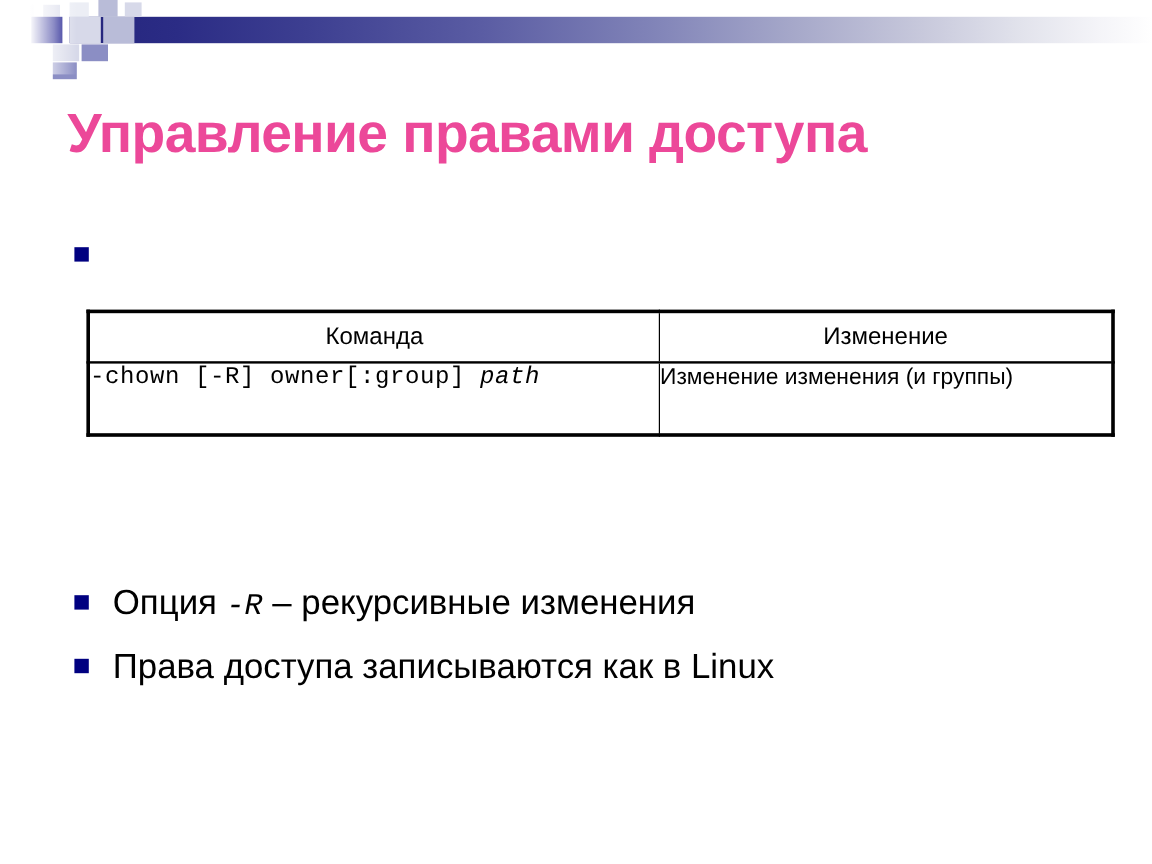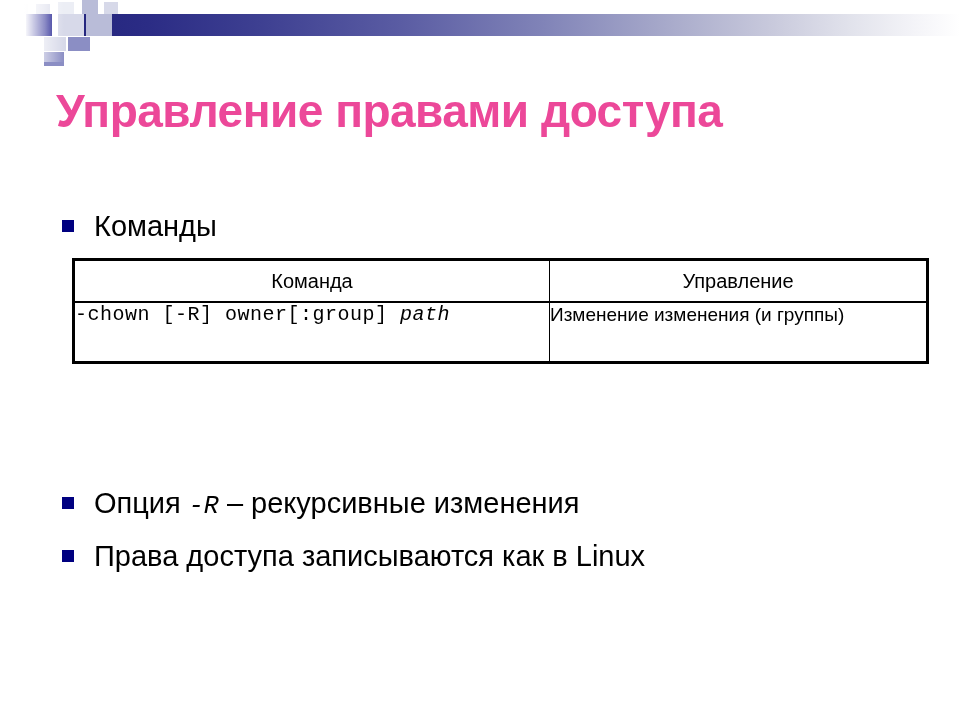--- a/index.html
+++ b/index.html
@@ -178,33 +178,32 @@
 
   <div class="sq sq-mid" style="left:44px;  top:52px; width:20px; height:14px;"></div>
 
   <div class="deco-fade-left"></div>
 </div>
 
 <div class="title">Управление правами доступа</div>
 
 <div class="bullet-row" id="bullet-commands">
   <span class="bullet-mark"></span>
-  <span class="bullet-text">Команды</span>
 </div>
 
 <div class="tbl-wrap">
   <table class="cmd-table">
     <colgroup>
       <col class="c1">
       <col class="c2">
     </colgroup>
     <thead>
       <tr>
         <th>Команда</th>
-        <th>Управление</th>
+        <th>Изменение</th>
       </tr>
     </thead>
     <tbody>
       <tr class="r-tall">
         <td class="cmd-cell"><span>-chown [-R] owner[:group] </span><span class="ital">path</span></td>
         <td class="desc-cell">Изменение изменения (и группы)</td>
       </tr>
     </tbody>
   </table>
 </div>

